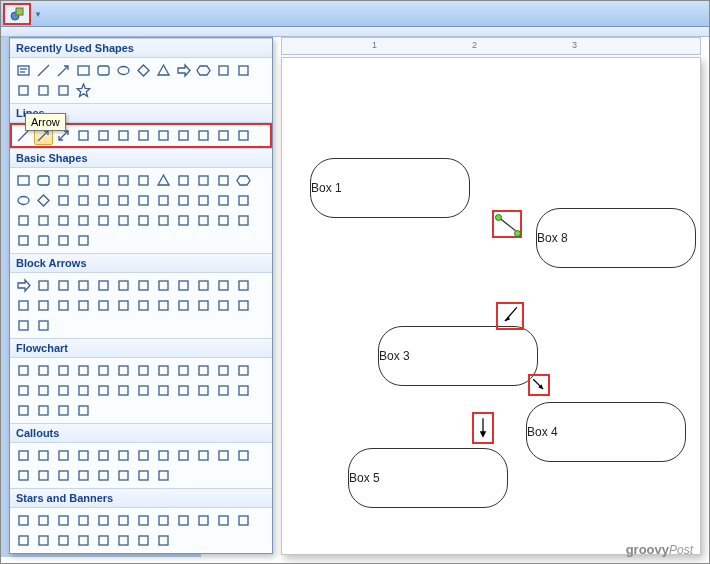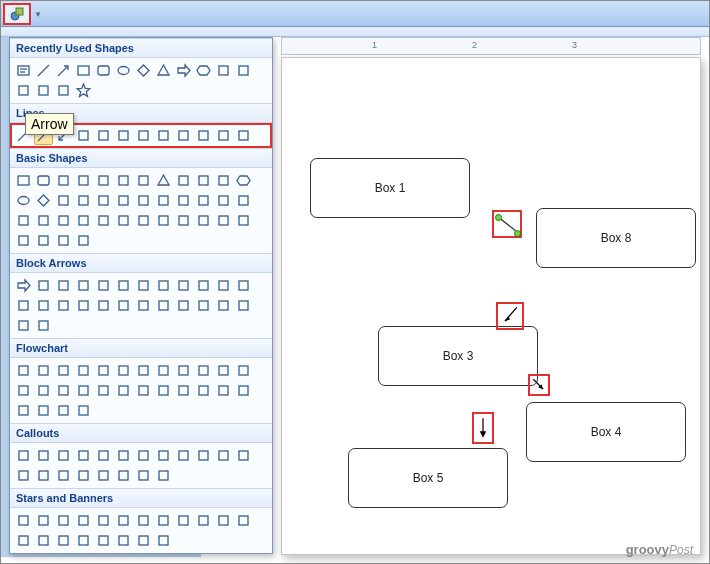--- a/index.html
+++ b/index.html
@@ -102,40 +102,39 @@
   .lines-hl {
     border: 2px solid #e03030;
     padding: 1px 2px;
   }
   .tooltip {
     position: absolute;
     left: 24px; top: 112px;
     background: #ffffe1;
     border: 1px solid #767676;
     padding: 2px 5px;
-    font-size: 14px;
+    font-size: 11px;
     z-index: 30;
     box-shadow: 2px 2px 3px rgba(0,0,0,.2);
   }
   .canvas {
     position: absolute;
     top: 56px; left: 280px;
     right: 8px; bottom: 8px;
     background: #fff;
     border: 1px solid #c4c4c4;
     box-shadow: 3px 4px 8px rgba(0,0,0,.25);
   }
   .box {
     position: absolute;
     border: 1.2px solid #333;
-    border-radius: 7px;
+    border-radius: 24px;
     background: #fff;
     display: flex;
     align-items: center;
-    justify-content: center;
     font-size: 12px;
     color: #222;
   }
   .redmark {
     position: absolute;
     border: 2px solid #e03030;
     background: transparent;
   }
   .redmark svg { width: 100%; height: 100%; }
   .dot {

